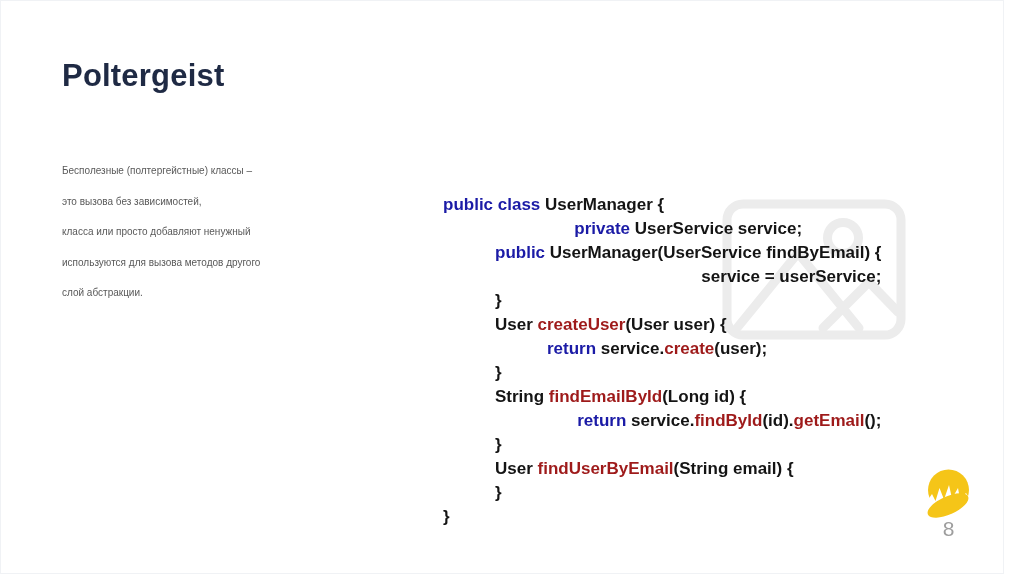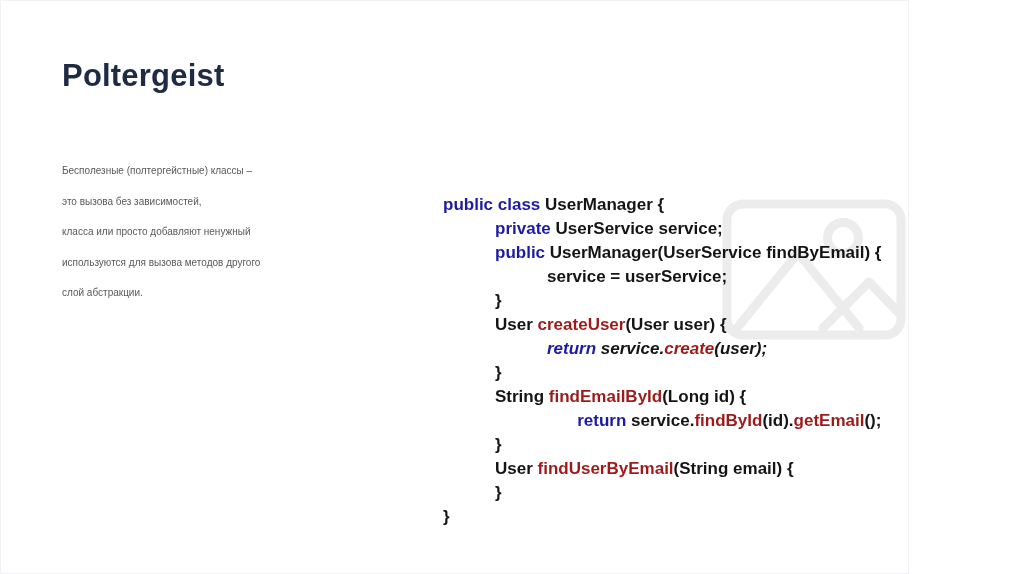--- a/index.html
+++ b/index.html
@@ -1,18 +1,18 @@
 <!DOCTYPE html>
 <html style="--title: #1f2a44; --paragraph: #595959; --code-plain: #141414; --keyword: #1b1ba6; --method: #9e1a1a; --logo-yellow: #f5c518; --page-number: #9e9e9e; --placeholder: #ececec; --slide-border: #f0f2f5;"><head>
 <meta charset="utf-8">
 <style>
   html,body { margin:0; padding:0; background:#fff; }
   .slide {
     position:relative;
-    width:909px; height:574px;
+    width:1004px; height:574px;
     background:#ffffff;
     box-shadow: inset 0 0 0 1px var(--slide-border, #f0f2f5);
     font-family:"Liberation Sans", sans-serif;
     overflow:hidden;
   }
   .title {
     position:absolute; left:62px; top:58px; margin:0;
     font-size:31px; font-weight:bold; line-height:36px;
     color:var(--title, #1f2a44);
     letter-spacing:0.2px;
@@ -58,26 +58,26 @@
 
   <svg class="placeholder-icon" width="186" height="143" viewBox="0 0 186 143" fill="none">
     <rect x="6" y="6" width="174" height="131" rx="16" stroke="var(--placeholder, #ececec)" stroke-width="9" fill="none"></rect>
     <circle cx="122" cy="40" r="15.5" stroke="var(--placeholder, #ececec)" stroke-width="9" fill="none"></circle>
     <path d="M16 130 L77 55 L138 130" stroke="var(--placeholder, #ececec)" stroke-width="9" fill="none" stroke-linecap="round" stroke-linejoin="round"></path>
     <path d="M102 130 L148 84 L177 114" stroke="var(--placeholder, #ececec)" stroke-width="9" fill="none" stroke-linecap="round" stroke-linejoin="round"></path>
   </svg>
 
   <div class="code" id="code">
       <div class="code-line" style="padding-left: 0px;"><span class="tk-kw">public class </span><span class="tk-pl">UserManager {</span></div>
-      <div class="code-line" style="padding-left: 52px;"><span class="tk-kw">private </span><span class="tk-pl">UserService service;</span></div>
+      <div class="code-line" style="padding-left: 52px; text-align: center;"><span class="tk-kw">private </span><span class="tk-pl">UserService service;</span></div>
       <div class="code-line" style="padding-left: 52px;"><span class="tk-kw">public </span><span class="tk-pl">UserManager(UserService findByEmail) {</span></div>
-      <div class="code-line" style="padding-left: 104px;"><span class="tk-pl">service = userService;</span></div>
+      <div class="code-line" style="padding-left: 104px; text-align: right;"><span class="tk-pl">service = userService;</span></div>
       <div class="code-line" style="padding-left: 52px;"><span class="tk-pl">}</span></div>
       <div class="code-line" style="padding-left: 52px;"><span class="tk-pl">User </span><span class="tk-fn">createUser</span><span class="tk-pl">(User user) {</span></div>
-      <div class="code-line" style="padding-left: 104px; font-style: italic;"><span class="tk-kw">return </span><span class="tk-pl">service.</span><span class="tk-fn">create</span><span class="tk-pl">(user);</span></div>
+      <div class="code-line" style="padding-left: 104px;"><span class="tk-kw">return </span><span class="tk-pl">service.</span><span class="tk-fn">create</span><span class="tk-pl">(user);</span></div>
       <div class="code-line" style="padding-left: 52px;"><span class="tk-pl">}</span></div>
       <div class="code-line" style="padding-left: 52px;"><span class="tk-pl">String </span><span class="tk-fn">findEmailById</span><span class="tk-pl">(Long id) {</span></div>
       <div class="code-line" style="padding-left: 104px; text-align: right;"><span class="tk-kw">return </span><span class="tk-pl">service.</span><span class="tk-fn">findById</span><span class="tk-pl">(id).</span><span class="tk-fn">getEmail</span><span class="tk-pl">();</span></div>
       <div class="code-line" style="padding-left: 52px;"><span class="tk-pl">}</span></div>
       <div class="code-line" style="padding-left: 52px;"><span class="tk-pl">User </span><span class="tk-fn">findUserByEmail</span><span class="tk-pl">(String email) {</span></div>
       <div class="code-line" style="padding-left: 52px;"><span class="tk-pl">}</span></div>
       <div class="code-line" style="padding-left: 0px;"><span class="tk-pl">}</span></div>
     </div>
 
   <svg class="logo" width="47" height="49" viewBox="0 0 47 49">

